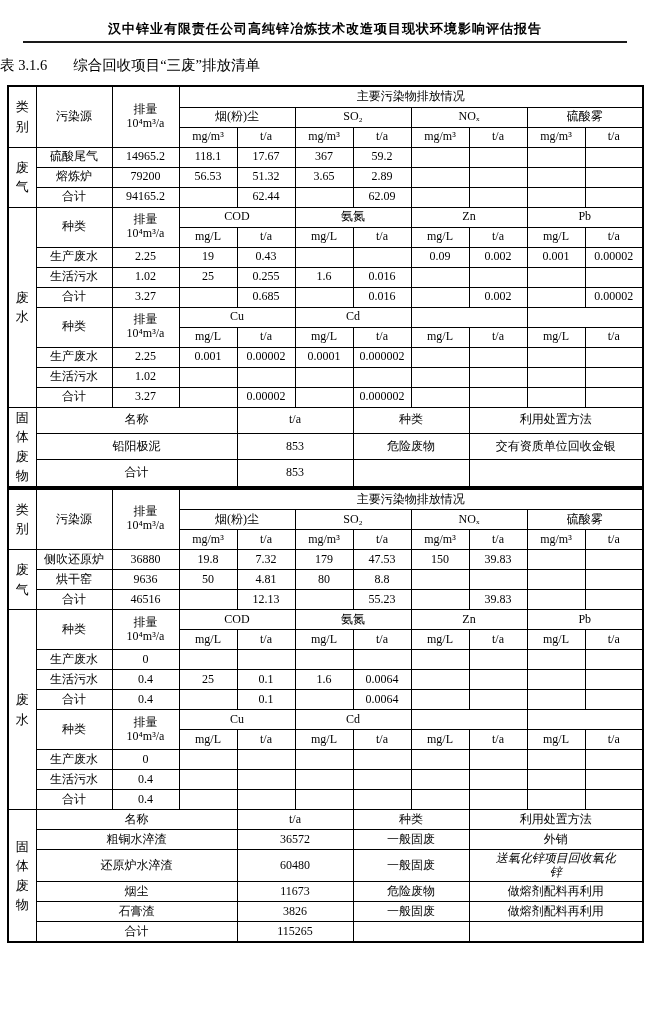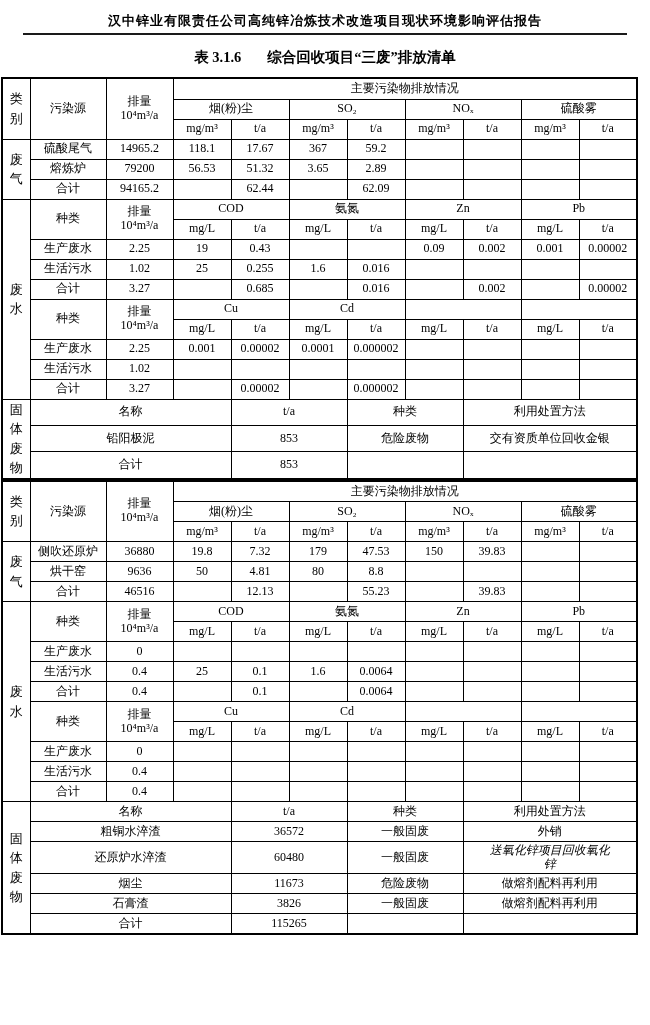--- a/index.html
+++ b/index.html
@@ -1,24 +1,24 @@
 <!DOCTYPE html>
 <html><head>
 <meta charset="utf-8">
 <style>
   html,body{margin:0;padding:0;background:#fff;}
   .page{position:relative;width:650px;height:1025px;background:#fff;overflow:hidden;
         font-family:"Liberation Serif","DejaVu Serif",serif;color:#000;}
-  .doc-header{padding-top:12px;text-align:center;font-size:13px;font-weight:bold;letter-spacing:1px;}
+  .doc-header{padding-top:20px;text-align:center;font-size:13px;font-weight:bold;letter-spacing:1px;}
   .header-rule{border-bottom:2px solid #1a1a1a;margin:3px 23px 0 23px;}
-  .table-title{text-align:center;font-weight:bold;font-size:14.5px;}
+  .table-title{text-align:left;font-weight:normal;font-size:14.5px;}
   .tt1{margin:13px 0 10px 0;}
   .tt2{margin:24px 0 9px 0;}
   .tt-no{margin-right:26px;}
-  table.t{border-collapse:collapse;table-layout:fixed;width:635px;margin-left:1px;border:2px solid #000;}
+  table.t{border-collapse:collapse;table-layout:fixed;width:635px;margin-left:7px;border:2px solid #000;}
   table.t td{border:1px solid #000;text-align:center;vertical-align:middle;
              font-size:12px;height:19px;line-height:1.12;padding:0 1px;overflow:hidden;}
   td.cjk{font-size:12.5px;}
   td.vert{padding:0;}
   td.vert span{display:inline-block;width:1em;word-break:break-all;line-height:1.5;font-size:13px;}
   .h30 td{height:30px;}
   .wrap2{display:inline-block;width:128px;font-style:italic;}
   .vol div{line-height:1.15;}
   .page-number{position:absolute;left:0;right:0;top:997px;text-align:center;font-size:12px;}
 </style>

